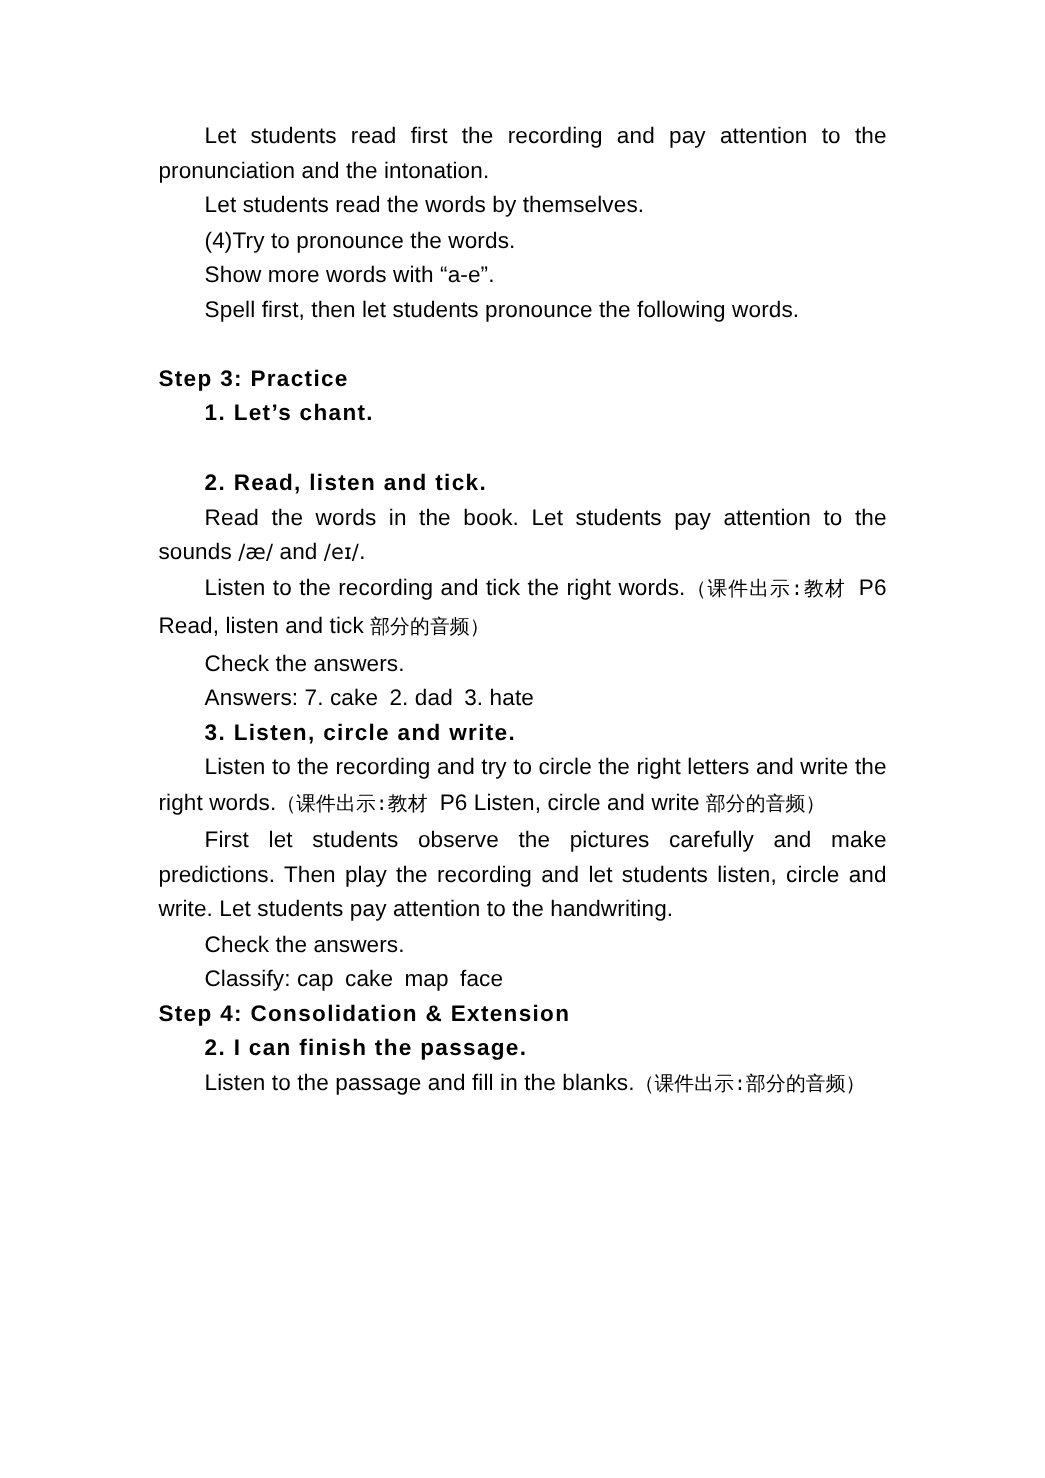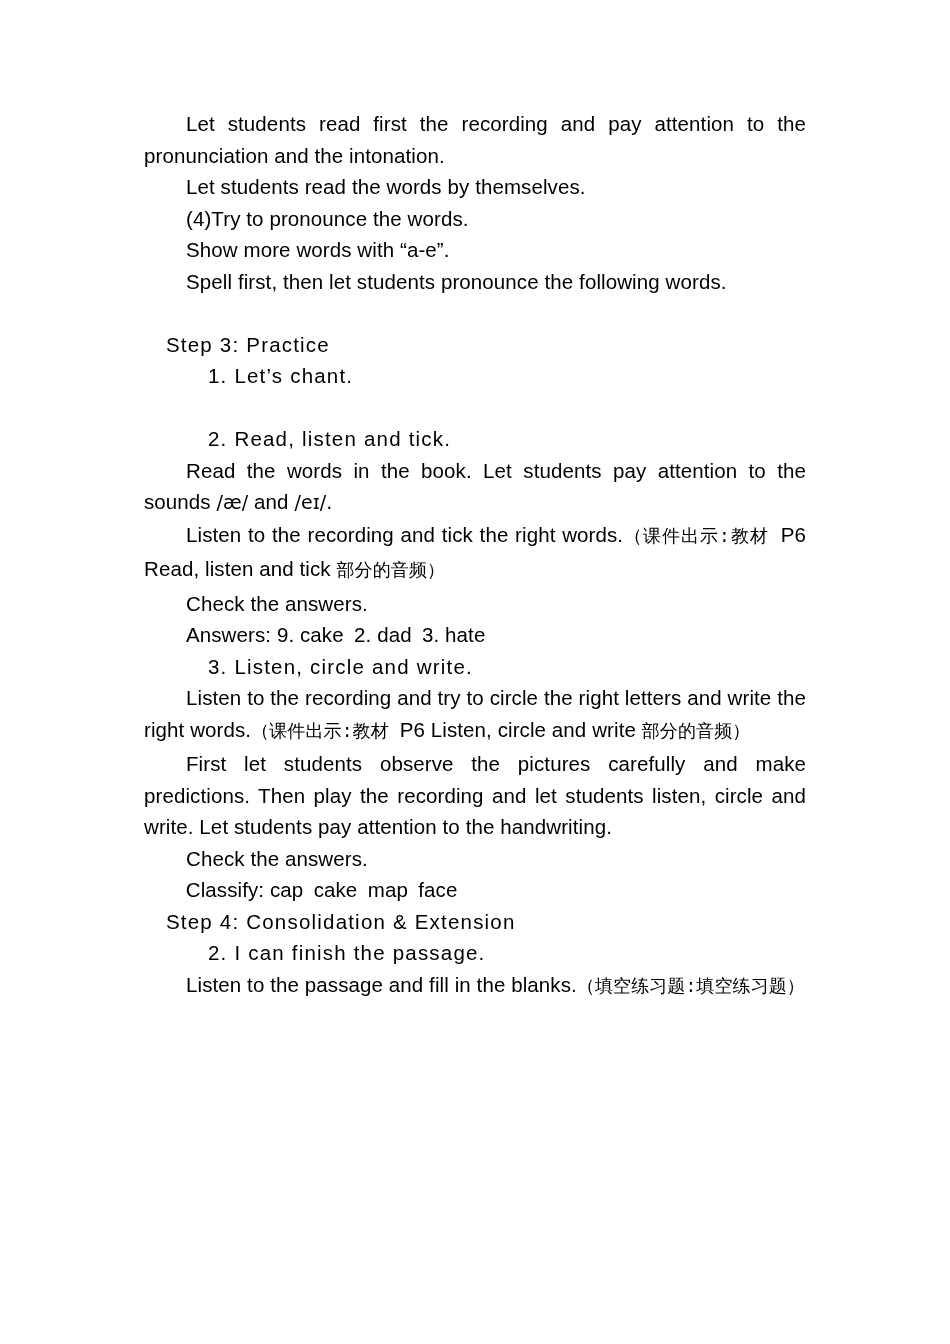--- a/index.html
+++ b/index.html
@@ -35,22 +35,21 @@
     text-indent: 42px;
   }
   .indent-sm {
     text-indent: 36px;
   }
   .just {
     text-align: justify;
     text-align-last: left;
   }
   .bold {
-    font-weight: normal;
-    margin-left: 22px;
+    font-weight: bold;
   }
   .gap {
     height: 31.5px;
   }
   .cn {
     font-family: Liberation Mono, monospace;
     font-size: 18px;
   }
   .ipa {
     font-family: "DejaVu Sans", sans-serif;
@@ -85,37 +84,37 @@
     <div class="gap"></div>
 
     <p class="bold indent wide-sp">2. Read, listen and tick.</p>
 
     <p class="indent just"><span>Read the words in the book. Let students pay attention to the sounds</span> <span class="ipa">/æ/</span> <span>and</span> <span class="ipa">/eɪ/.</span></p>
 
     <p class="indent just"><span>Listen to the recording and tick the right words.</span><span class="cn">（课件出示:教材 </span><span>P6 Read, listen and tick </span><span class="cn">部分的音频）</span></p>
 
     <p class="indent">Check the answers.</p>
 
-    <p class="indent">Answers: 9. cake 2. dad 3. hate</p>
+    <p class="indent">Answers: 7. cake 2. dad 3. hate</p>
 
     <p class="bold indent wide-sp">3. Listen, circle and write.</p>
 
     <p class="indent just"><span>Listen to the recording and try to circle the right letters and write the right words.</span><span class="cn">（课件出示:教材 </span><span>P6 Listen, circle and write </span><span class="cn">部分的音频）</span></p>
 
     <p class="indent just">First let students observe the pictures carefully and make predictions. Then play the recording and let students listen, circle and write. Let students pay attention to the handwriting.</p>
 
     <p class="indent">Check the answers.</p>
 
     <p class="indent-sm">&nbsp;<span>Classify: cap cake map face</span></p>
 
     <p class="bold wide-sp">Step 4: Consolidation &amp; Extension</p>
 
 
 
     <p class="bold indent wide-sp">2. I can finish the passage.</p>
 
-    <p class="indent"><span>Listen to the passage and fill in the blanks.</span><span class="cn">（填空练习题:填空练习题）</span></p>
+    <p class="indent"><span>Listen to the passage and fill in the blanks.</span><span class="cn">（课件出示:部分的音频）</span></p>
 
     <div class="gap"></div>
 
 
   </div>
 </div>
 
 </body></html>

